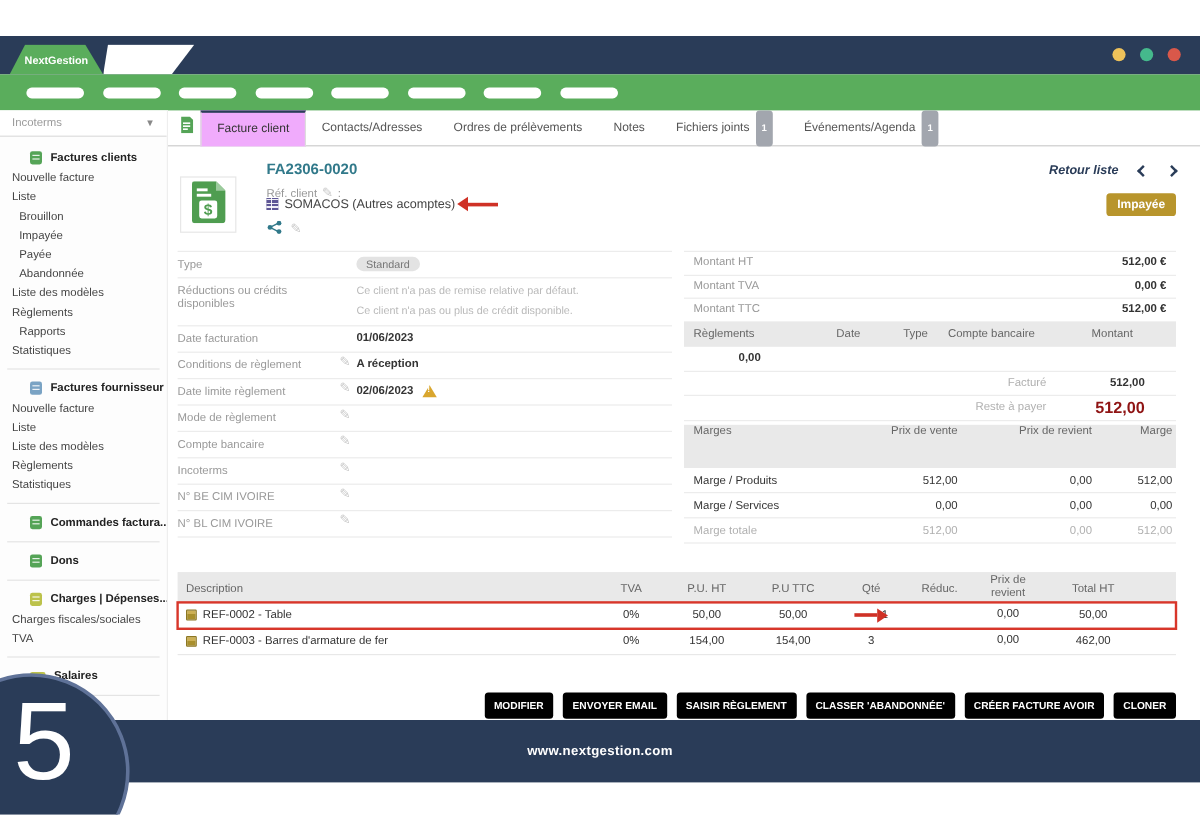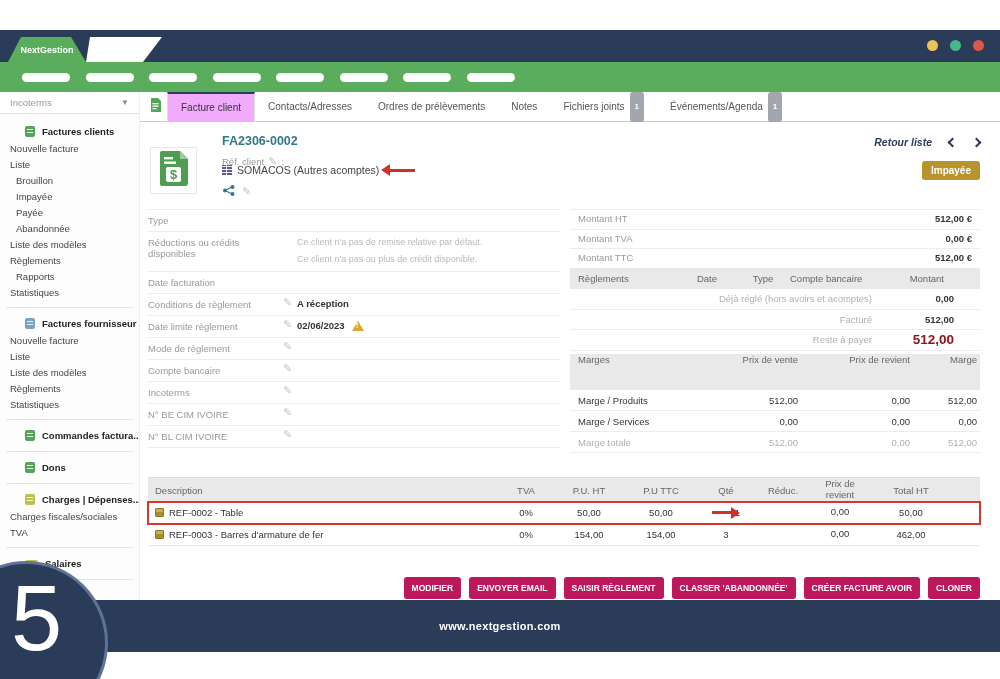--- a/index.html
+++ b/index.html
@@ -117,21 +117,21 @@
   .c-puttc { width: 74px; text-align: center; } .c-qte { width: 56px; text-align: center; }
   .c-reduc { width: 58px; text-align: center; } .c-prev { width: 56px; text-align: center; line-height: 1.15; }
   .c-total { width: 86px; text-align: center; } .c-sp { width: 26px; }
   .qty-wrap { display: flex; align-items: center; justify-content: center; gap: 4px; }
   .pkg { width: 9px; height: 9px; border-radius: 1px; flex: 0 0 auto;
          background: linear-gradient(180deg, #cdb054 0 3px, #a98f2c 3px); border: 1px solid #8d7722; }
 
   
   .actions { position: absolute; left: 140px; top: 577px; width: 860px; display: flex; justify-content: flex-end;
              padding-right: 20px; gap: 8px; }
-  .abtn { background: #be185d; color: #fff; font-weight: bold; font-size: 8.5px; padding: 6px 8px;
+  .abtn { background: #000000; color: #fff; font-weight: bold; font-size: 8.5px; padding: 6px 8px;
           border: none; border-radius: 3px; cursor: pointer; white-space: nowrap; font-family: "Liberation Sans", sans-serif; }
 
   
   .footer { position: absolute; top: 600px; left: 0; width: 1000px; height: 52px; background: #2a3c58;
             display: flex; align-items: center; justify-content: center; }
   .footer-url { color: #fff; font-weight: bold; font-size: 11px; letter-spacing: .3px; }
   .step-circle { position: absolute; left: -56px; top: 561px; width: 164px; height: 164px; border-radius: 50%;
                  background: #2a3c58; border: 3px solid #5f7298; z-index: 10; }
   .step-num { position: absolute; left: 64px; top: 8px; color: #fff; font-size: 92px; line-height: 1; font-weight: normal; }
 </style>
@@ -259,21 +259,21 @@
       <svg width="28" height="35" viewBox="0 0 28 35">
         <path d="M2 0 h18 l8 8 v24 a3 3 0 0 1 -3 3 h-23 a2 2 0 0 1 -2 -2 v-31 a2 2 0 0 1 2 -2 z" fill="#4f9d50"></path>
         <path d="M20 0 l8 8 h-8 z" fill="#9ccb9d"></path>
         <rect x="4" y="6" width="9" height="2.4" fill="#fff"></rect>
         <rect x="4" y="10.5" width="12" height="2.4" fill="#fff"></rect>
         <rect x="6" y="16" width="15" height="15" rx="2" fill="#fff"></rect>
         <text x="13.5" y="28" font-size="13" font-weight="bold" fill="#4f9d50" text-anchor="middle" font-family="Liberation Sans, sans-serif">$</text>
       </svg>
     </span>
   </div>
-  <div class="inv-title">FA2306-0002</div>
+  <div class="inv-title">FA2306-0020</div>
   <div class="ref-line">
     <span>Réf. client</span>
     <span class="pencil">✎</span>
     <span>:</span>
   </div>
   <div class="client-line">
     <span class="bldg"></span>
     <span>SOMACOS (Autres acomptes)</span>
     <span class="arr arr-left"></span>
   </div>
@@ -291,30 +291,36 @@
   <div class="retour">
     <span class="retour-label">Retour liste</span>
     <span class="chev chev-l"></span>
     <span class="chev chev-r"></span>
   </div>
   <div class="status-badge">Impayée</div>
 
   <div class="details" id="details">
       <div class="d-row">
         <div class="d-label">Type</div>
+        <div class="d-val">
+          <span class="badge-standard">Standard</span>
+        </div>
       </div>
       <div class="d-row">
         <div class="d-label">Réductions ou crédits disponibles</div>
         <div class="d-val">
           <div class="muted">Ce client n'a pas de remise relative par défaut.</div>
           <div class="muted">Ce client n'a pas ou plus de crédit disponible.</div>
         </div>
       </div>
       <div class="d-row">
         <div class="d-label">Date facturation</div>
+        <div class="d-val">
+          <span class="d-bold">01/06/2023</span>
+        </div>
       </div>
       <div class="d-row">
         <div class="d-label">Conditions de règlement</div>
         <div class="d-val">
           <span class="pencil">✎</span>
           <span class="d-bold">A réception</span>
         </div>
       </div>
       <div class="d-row">
         <div class="d-label">Date limite règlement</div>
@@ -374,21 +380,20 @@
   <div class="pay">
     <div class="pay-head">
       <span class="ph-reg">Règlements</span>
       <span class="ph-date">Date</span>
       <span class="ph-type">Type</span>
       <span class="ph-cb">Compte bancaire</span>
       <span class="ph-mt">Montant</span>
     </div>
     <div id="pay-summary">
         <div class="pay-row">
-          <span class="pay-label">Déjà réglé (hors avoirs et acomptes)</span>
           <span class="pay-val">0,00</span>
         </div>
         <div class="pay-row">
           <span class="pay-label">Facturé</span>
           <span class="pay-val">512,00</span>
         </div>
         <div class="pay-row">
           <span class="pay-label">Reste à payer</span>
           <span class="pay-val hl">512,00</span>
         </div>

